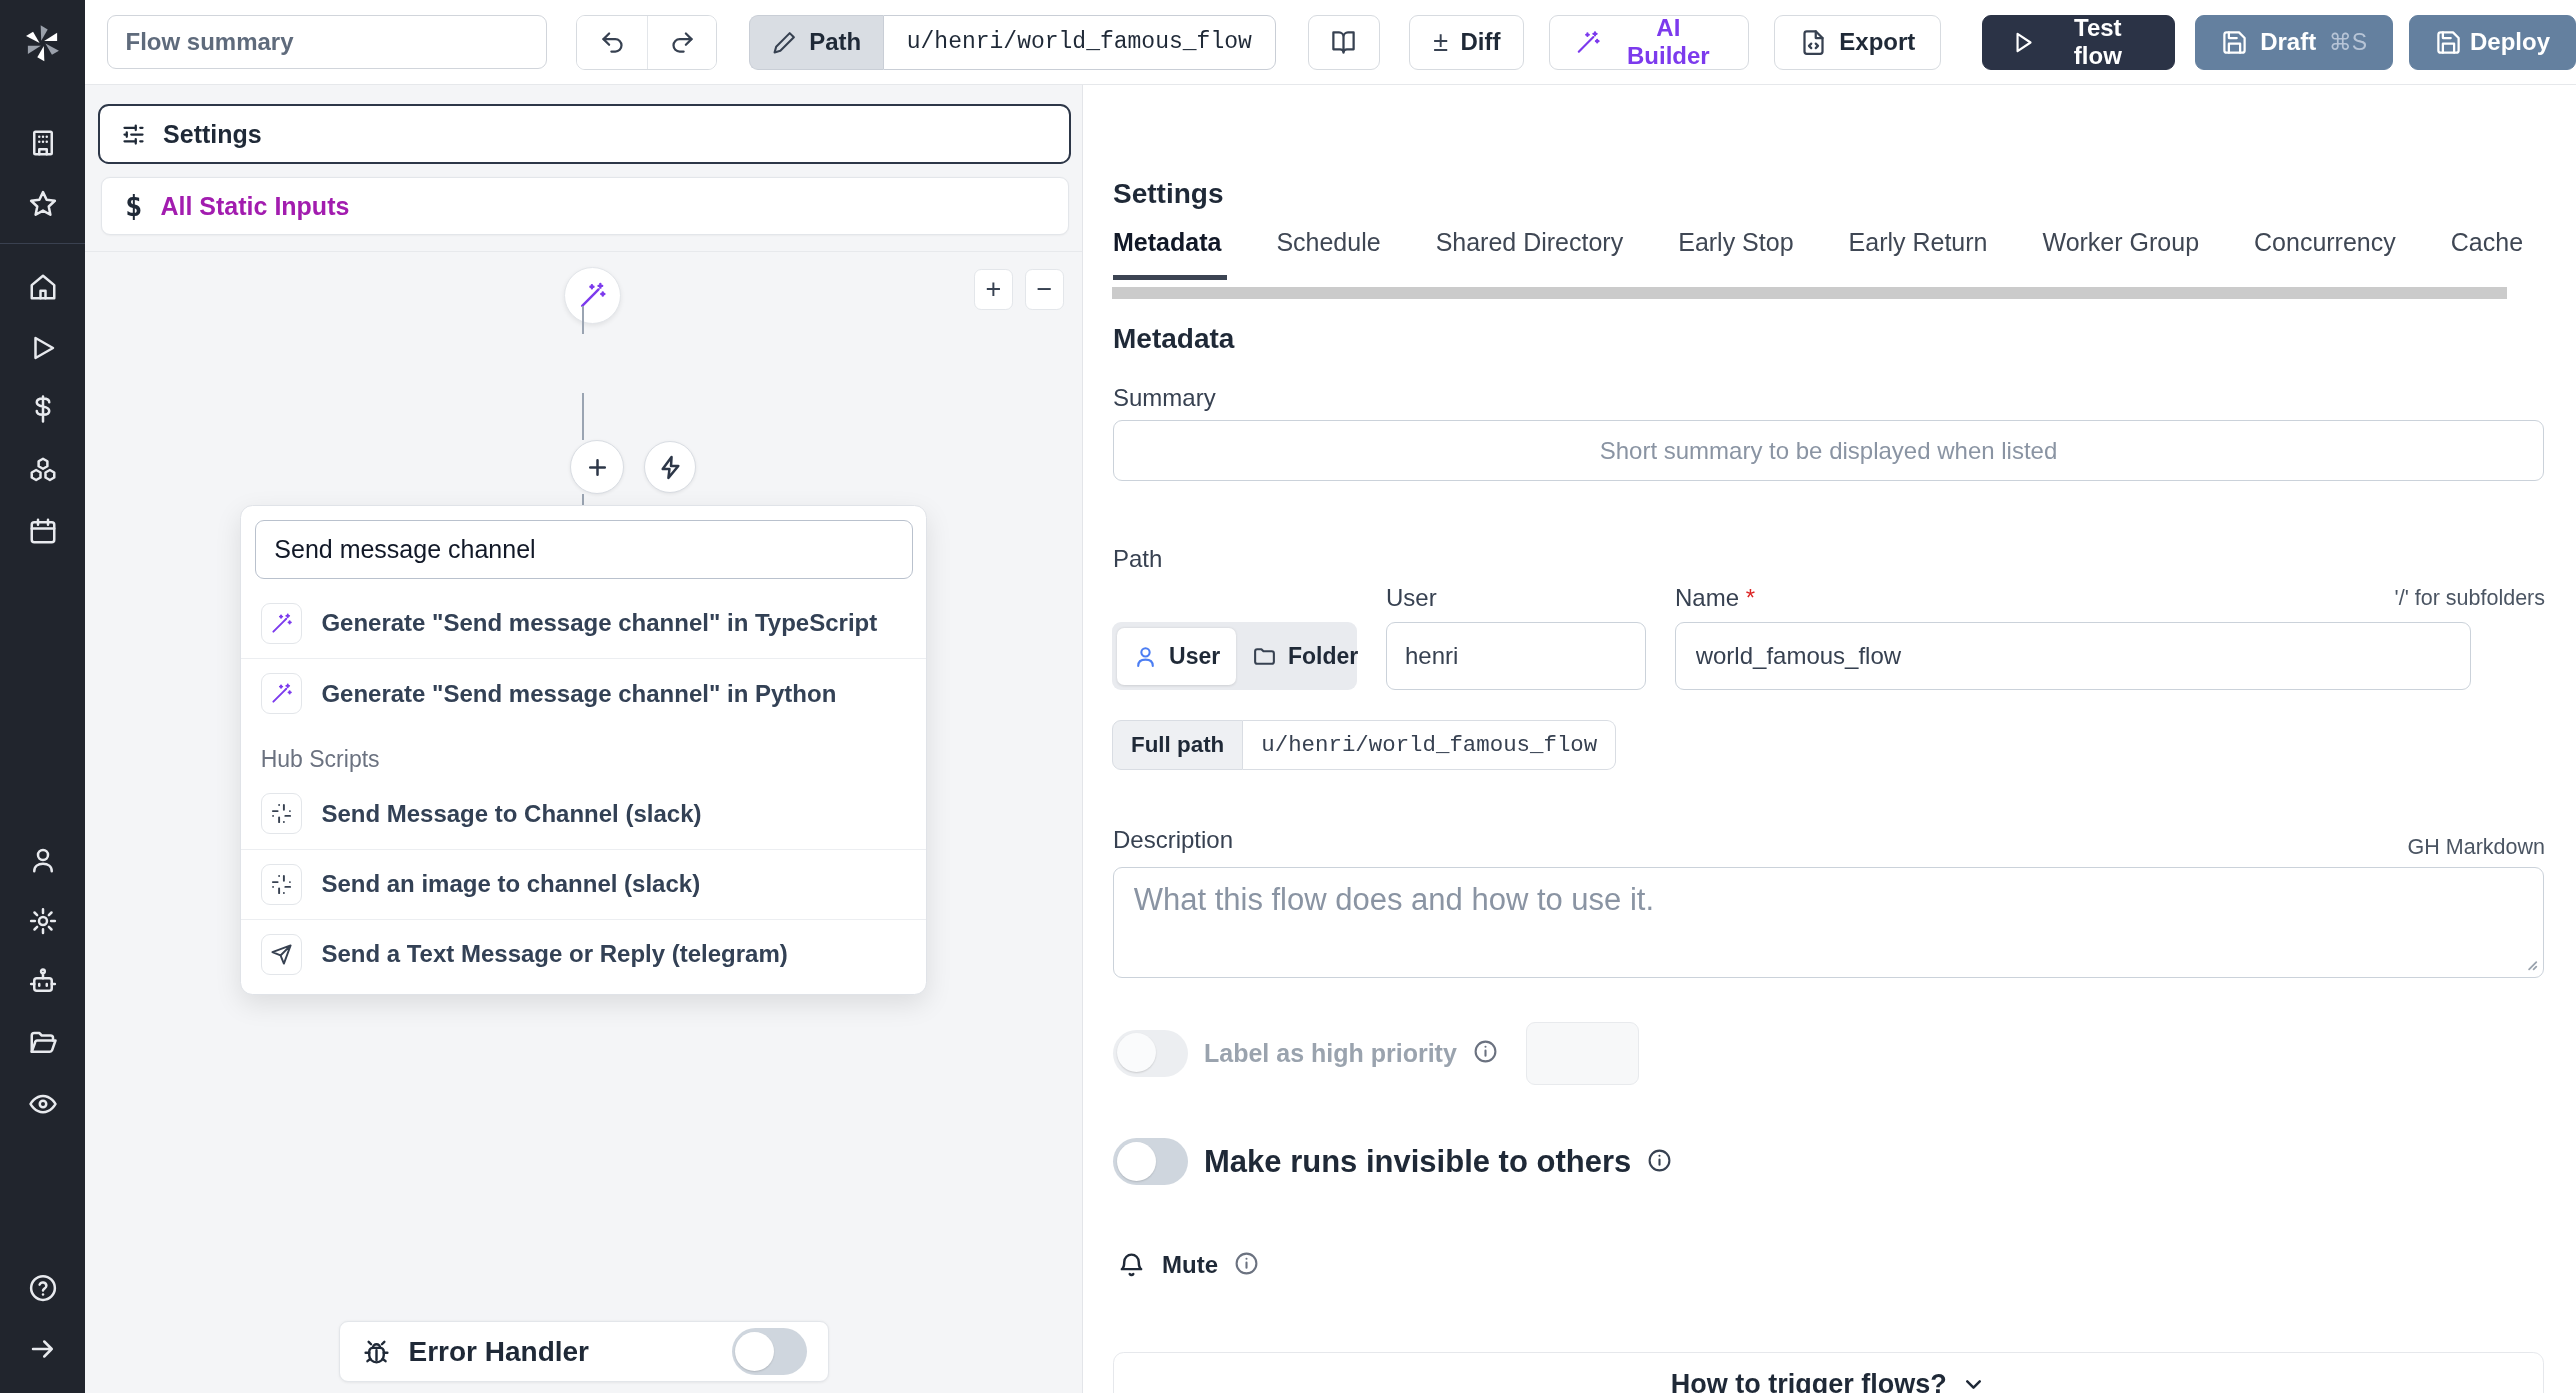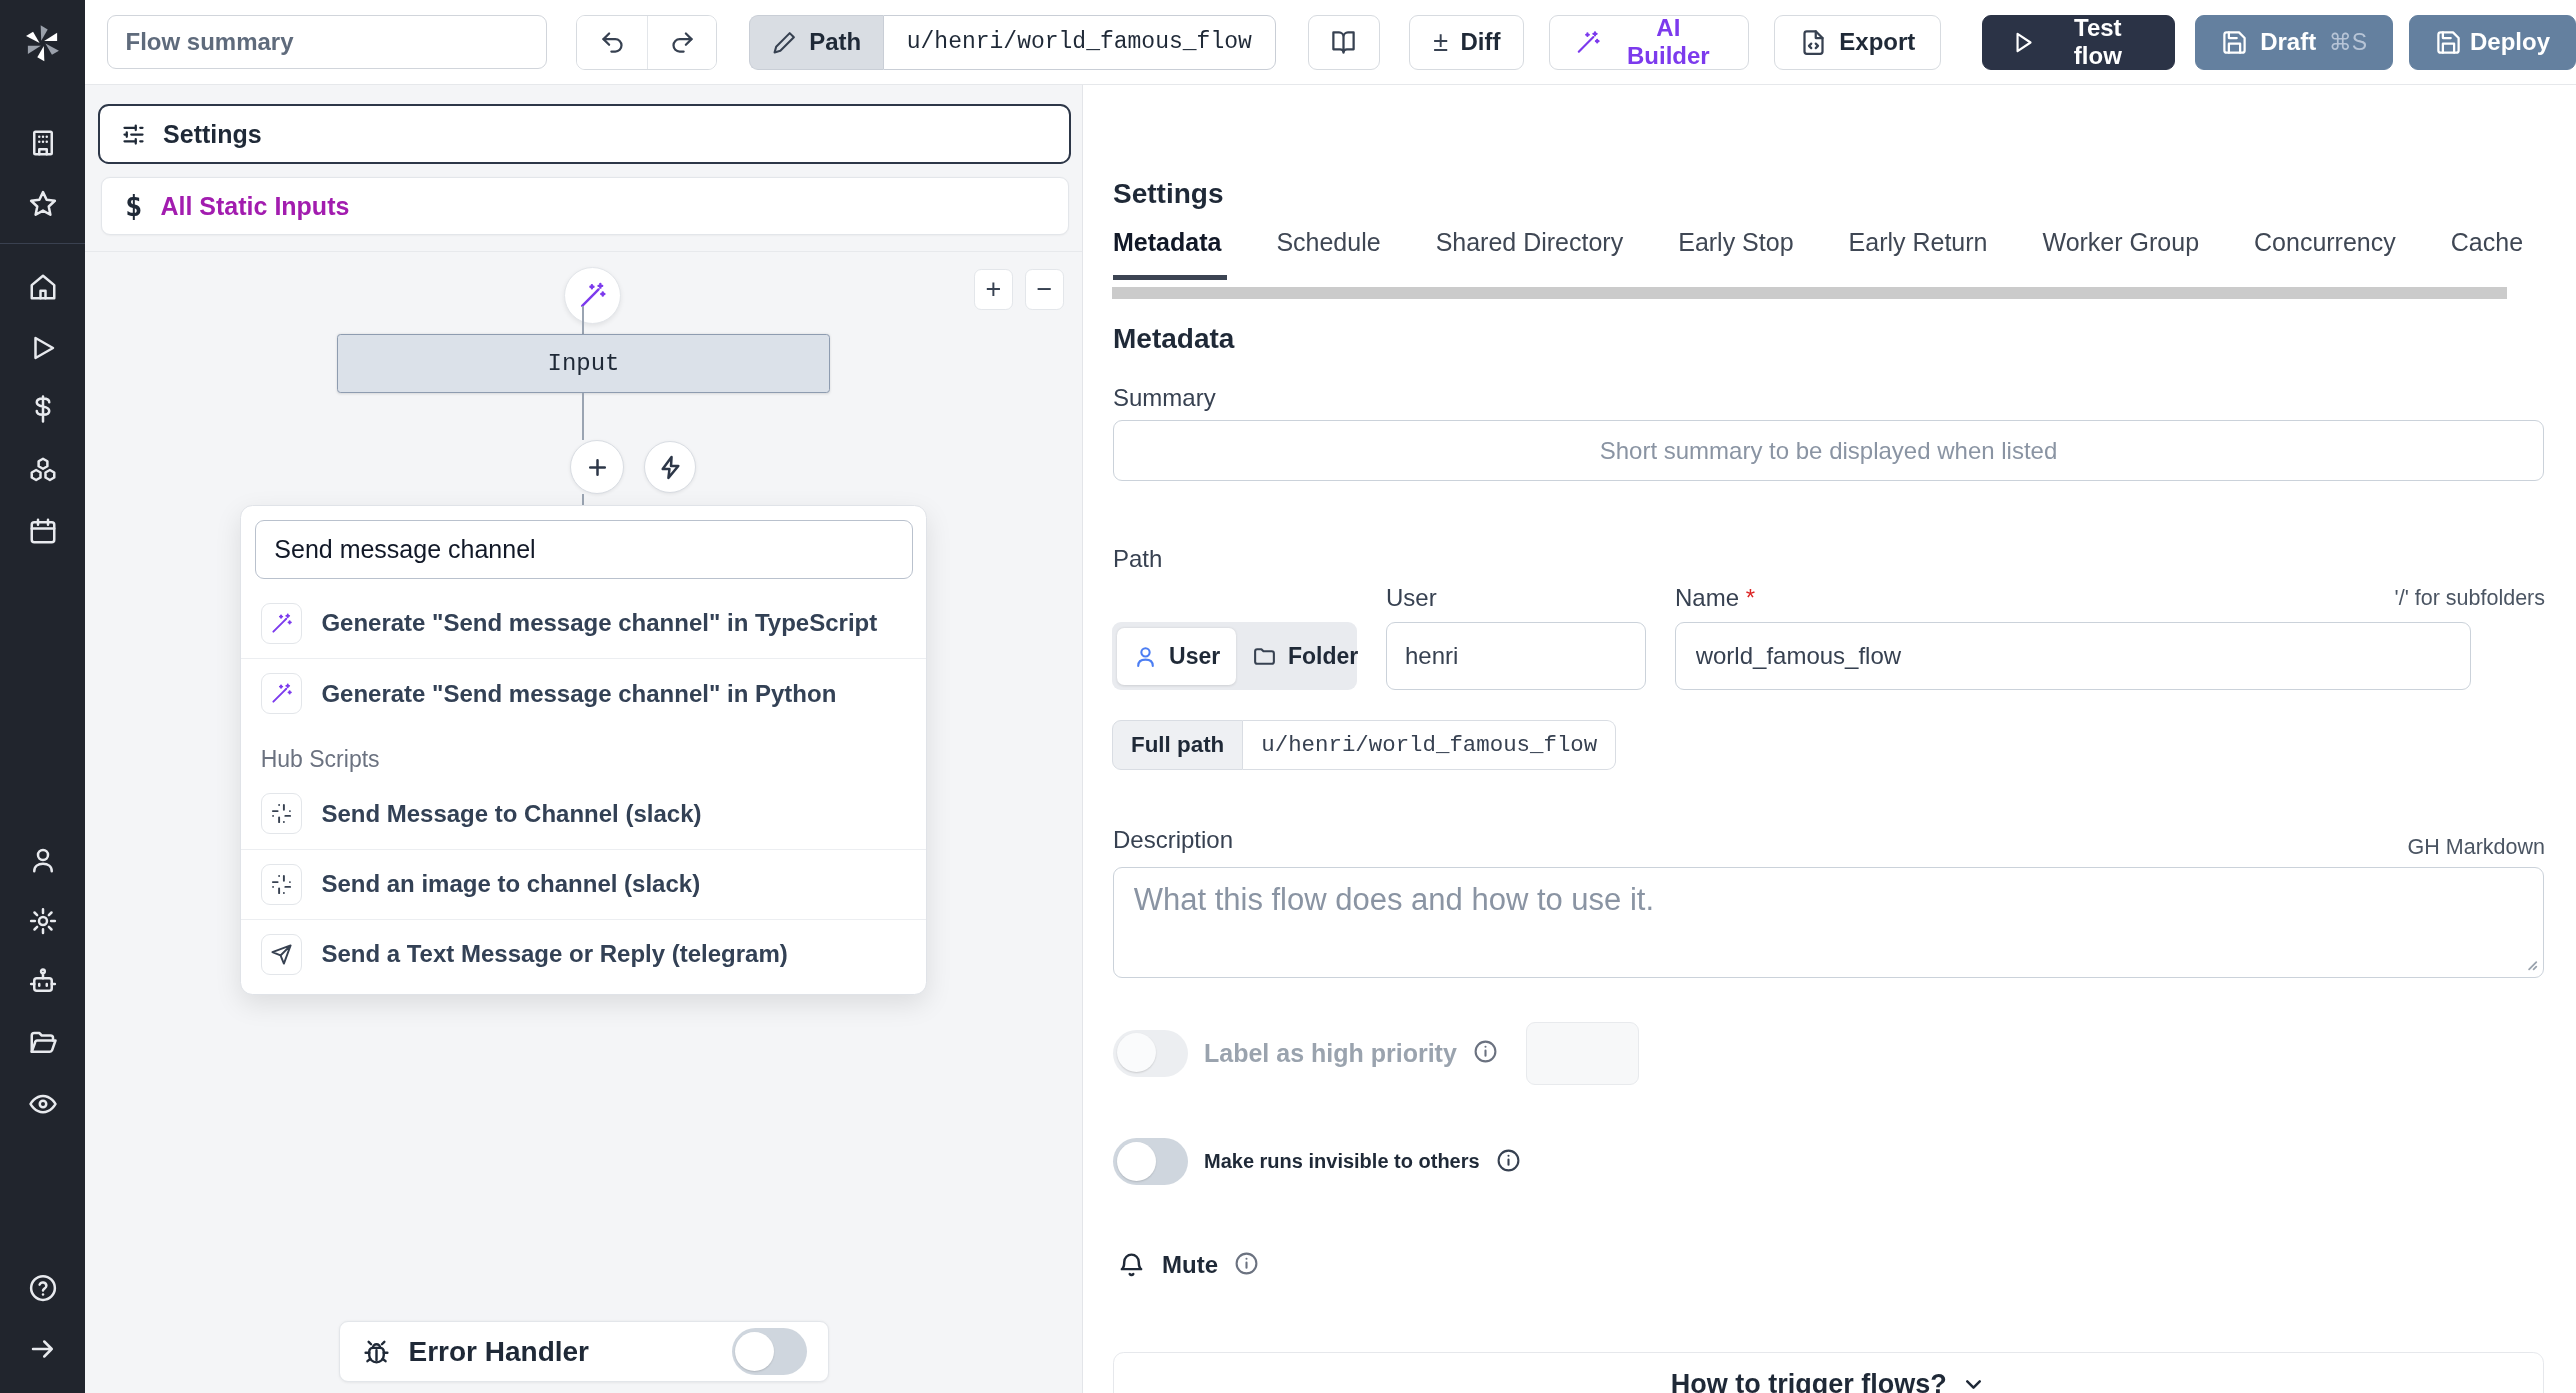--- a/index.html
+++ b/index.html
@@ -117,21 +117,21 @@
   #desc-label { left:30px; top:741px; }
   #gh-markdown { position:absolute; right:31px; top:750px; font-size:21.5px; color:#4b5563; }
   #desc-textarea { position:absolute; left:30px; top:782px; width:1431px; height:111px; border:0.9px solid #cbd2da; border-radius:9px; padding:14.3px 19.7px; font-size:31px; color:#374151; resize:none; font-family:"Liberation Sans",sans-serif; }
   #resize-grip { position:absolute; left:1438px; top:869px; width:18px; height:18px; pointer-events:none; }
   .hrow { position:absolute; display:flex; align-items:center; gap:16px; }
   #hp-row { left:30px; top:936px; height:64px; }
   #hp-label { font-size:25px; font-weight:600; color:#9aa3ae; }
   #hp-box { width:113px; height:63px; background:#f7f8f9; border:0.9px solid #e8eaed; border-radius:9px; margin-left:12.5px; }
   .info-icon svg { width:25px; height:25px; stroke:#6b7280; stroke-width:2; fill:none; stroke-linecap:round; }
   #inv-row { left:30px; top:1045px; height:63px; }
-  #inv-label { font-size:20px; font-weight:600; color:#1f2937; }
+  #inv-label { font-size:31px; font-weight:600; color:#1f2937; }
   #inv-row .info-icon svg { stroke:#374151; }
   #mute-row { left:34px; top:1156px; height:48px; }
   #mute-row svg.bell { width:29px; height:29px; stroke:#1f2937; stroke-width:2; fill:none; stroke-linecap:round; stroke-linejoin:round; }
   #mute-label { font-size:24px; font-weight:700; color:#1f2937; }
   #trigger-box { position:absolute; left:30px; top:1267px; width:1431px; height:64px; border:0.9px solid #e6e8ec; border-radius:10.7px; display:flex; align-items:center; justify-content:center; gap:14.3px; cursor:pointer; background:#fff; }
   #trigger-box .lbl { font-size:27px; font-weight:700; color:#1f2937; }
   #trigger-box svg { width:25px; height:25px; stroke:#1f2937; stroke-width:2.4; fill:none; stroke-linecap:round; stroke-linejoin:round; }
 </style>
 </head>
 <body>
@@ -330,21 +330,20 @@
         <path d="M18.5 2.5v3M17 4h3M20.5 9.5v2.5M19.3 10.8h2.5M11.5 3.5v2.5M10.3 4.8h2.5"></path>
       </svg>
   </div>
   <div class="zoom-btn" id="zoom-in">
       <span>+</span>
     </div>
   <div class="zoom-btn" id="zoom-out">
       <span>−</span>
     </div>
   <div class="vline" id="vl1"></div>
-  <div id="input-node" class="mono">Input</div>
   <div class="vline" id="vl2"></div>
   <div class="conn-circle" id="plus-circle">
     <svg viewBox="0 0 24 24">
         <path d="M12 5v14M5 12h14"></path>
       </svg>
   </div>
   <div class="conn-circle" id="zap-circle">
     <svg viewBox="0 0 24 24">
         <polygon points="13 2 4.5 13.5 11 13.5 10 22 19.5 10.5 12.5 10.5"></polygon>
       </svg>

